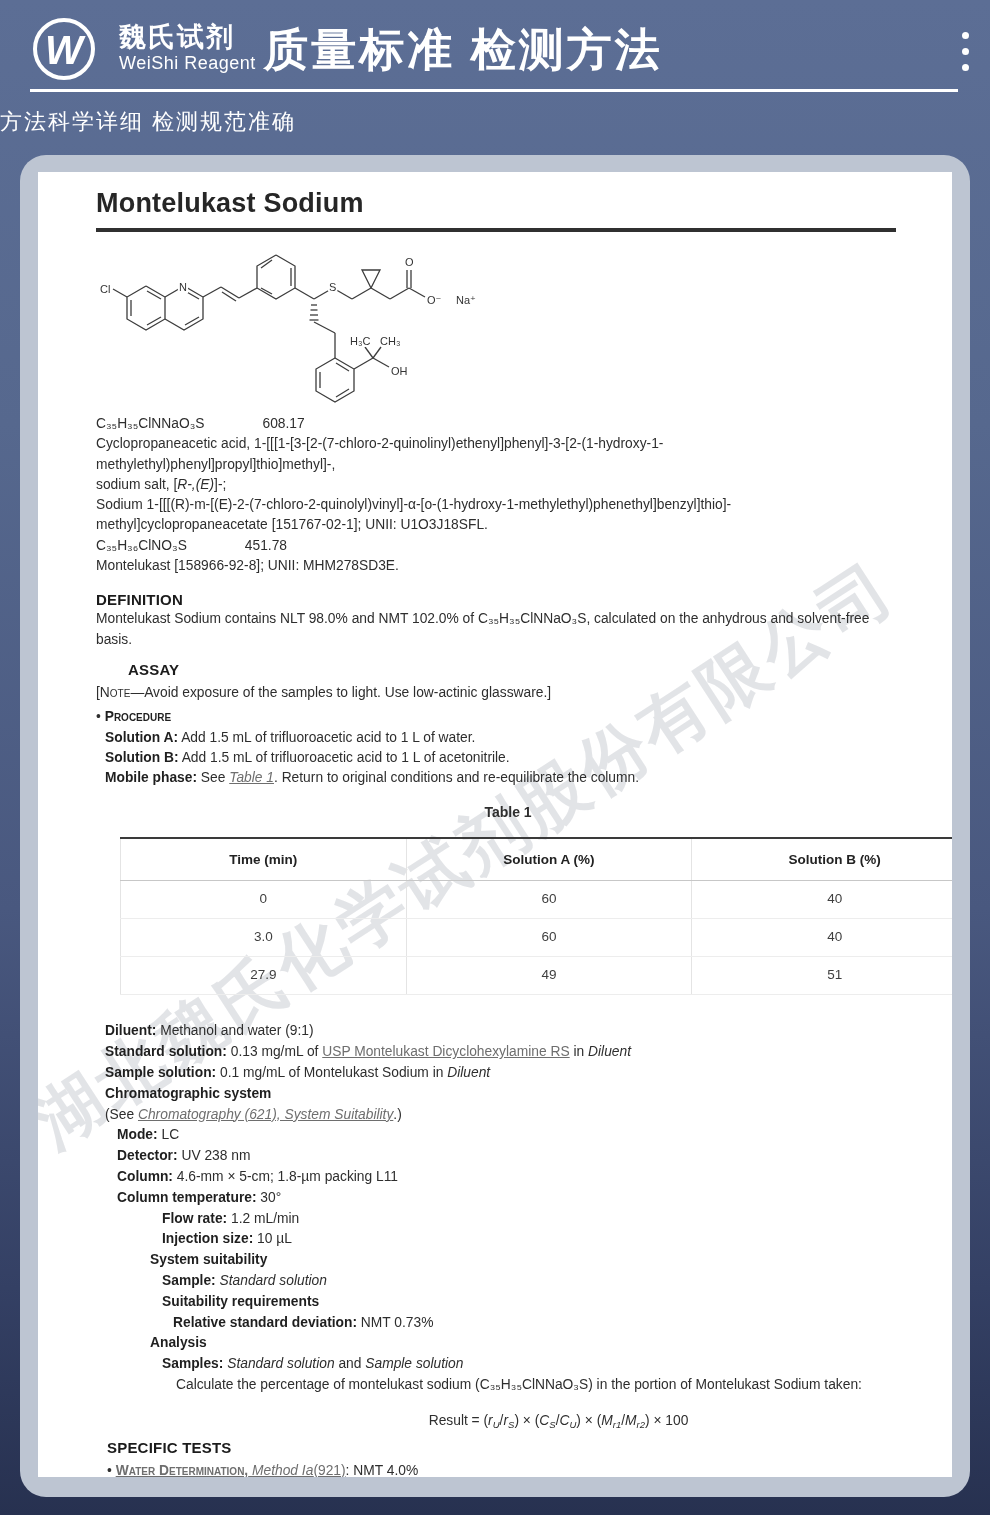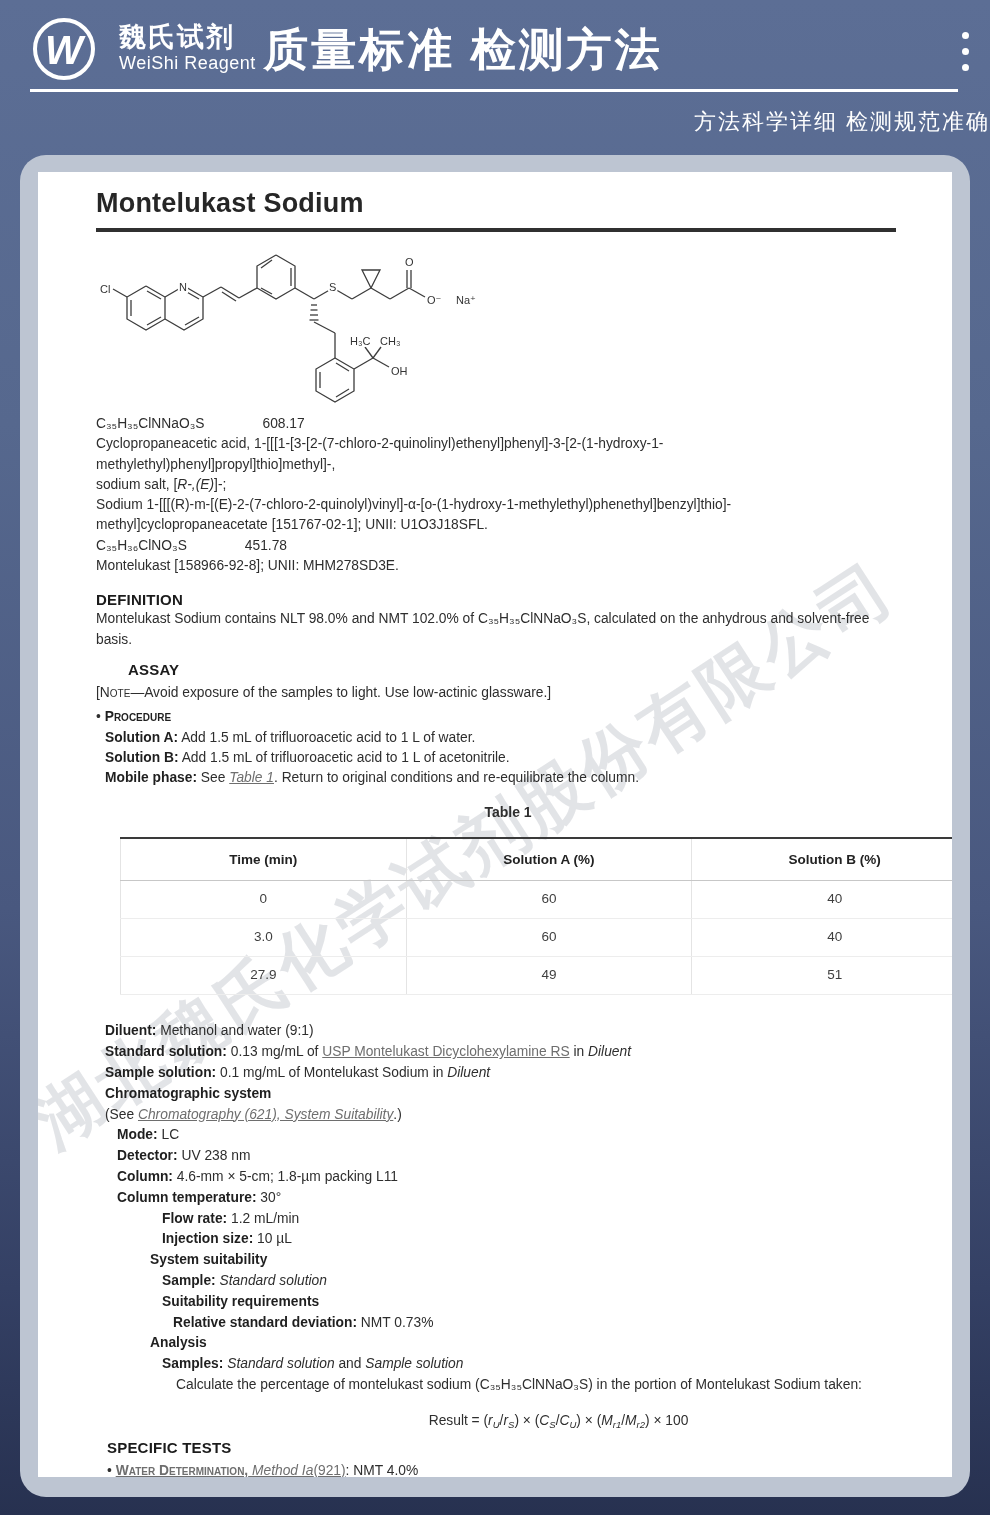--- a/index.html
+++ b/index.html
@@ -17,21 +17,21 @@
     font-size:40px;text-align:center;line-height:56px;
   }
   .brand{position:absolute;left:86px;top:4px;color:#fff;}
   .brand-cn{font-size:27px;font-weight:bold;letter-spacing:2px;line-height:34px;}
   .brand-en{font-size:18px;letter-spacing:.5px;line-height:18px;}
   .hdr-title{position:absolute;left:0;top:20px;width:926px;text-align:center;
     color:#fff;font-size:45px;font-weight:bold;letter-spacing:3px;}
   .menu-dots{position:absolute;right:18px;top:32px;width:10px;}
   .menu-dots i{display:block;width:7px;height:7px;border-radius:50%;background:#fff;margin:0 0 9px 0;}
   .hdr-rule{position:absolute;left:30px;top:89px;width:928px;height:3px;background:#fff;}
-  .hdr-sub{position:absolute;left:0;top:107px;width:990px;text-align:right;color:#fff;
+  .hdr-sub{position:absolute;left:0;top:107px;width:990px;text-align:left;color:#fff;
     font-size:22px;letter-spacing:2px;}
   
   .card{position:absolute;left:20px;top:155px;width:950px;height:1342px;background:#bdc5d2;border-radius:26px;}
   .page{position:absolute;left:38px;top:172px;width:914px;height:1305px;background:#fff;overflow:hidden;}
   .watermark{
     position:absolute;left:-78px;top:638px;z-index:0;white-space:nowrap;
     font-size:68px;font-weight:bold;letter-spacing:4px;color:#c7cad0;opacity:.5;
     transform:rotate(-33deg);transform-origin:center center;
   }
   .content{position:relative;z-index:1;padding:16px 56px 0 58px;color:#2e2e2e;}

